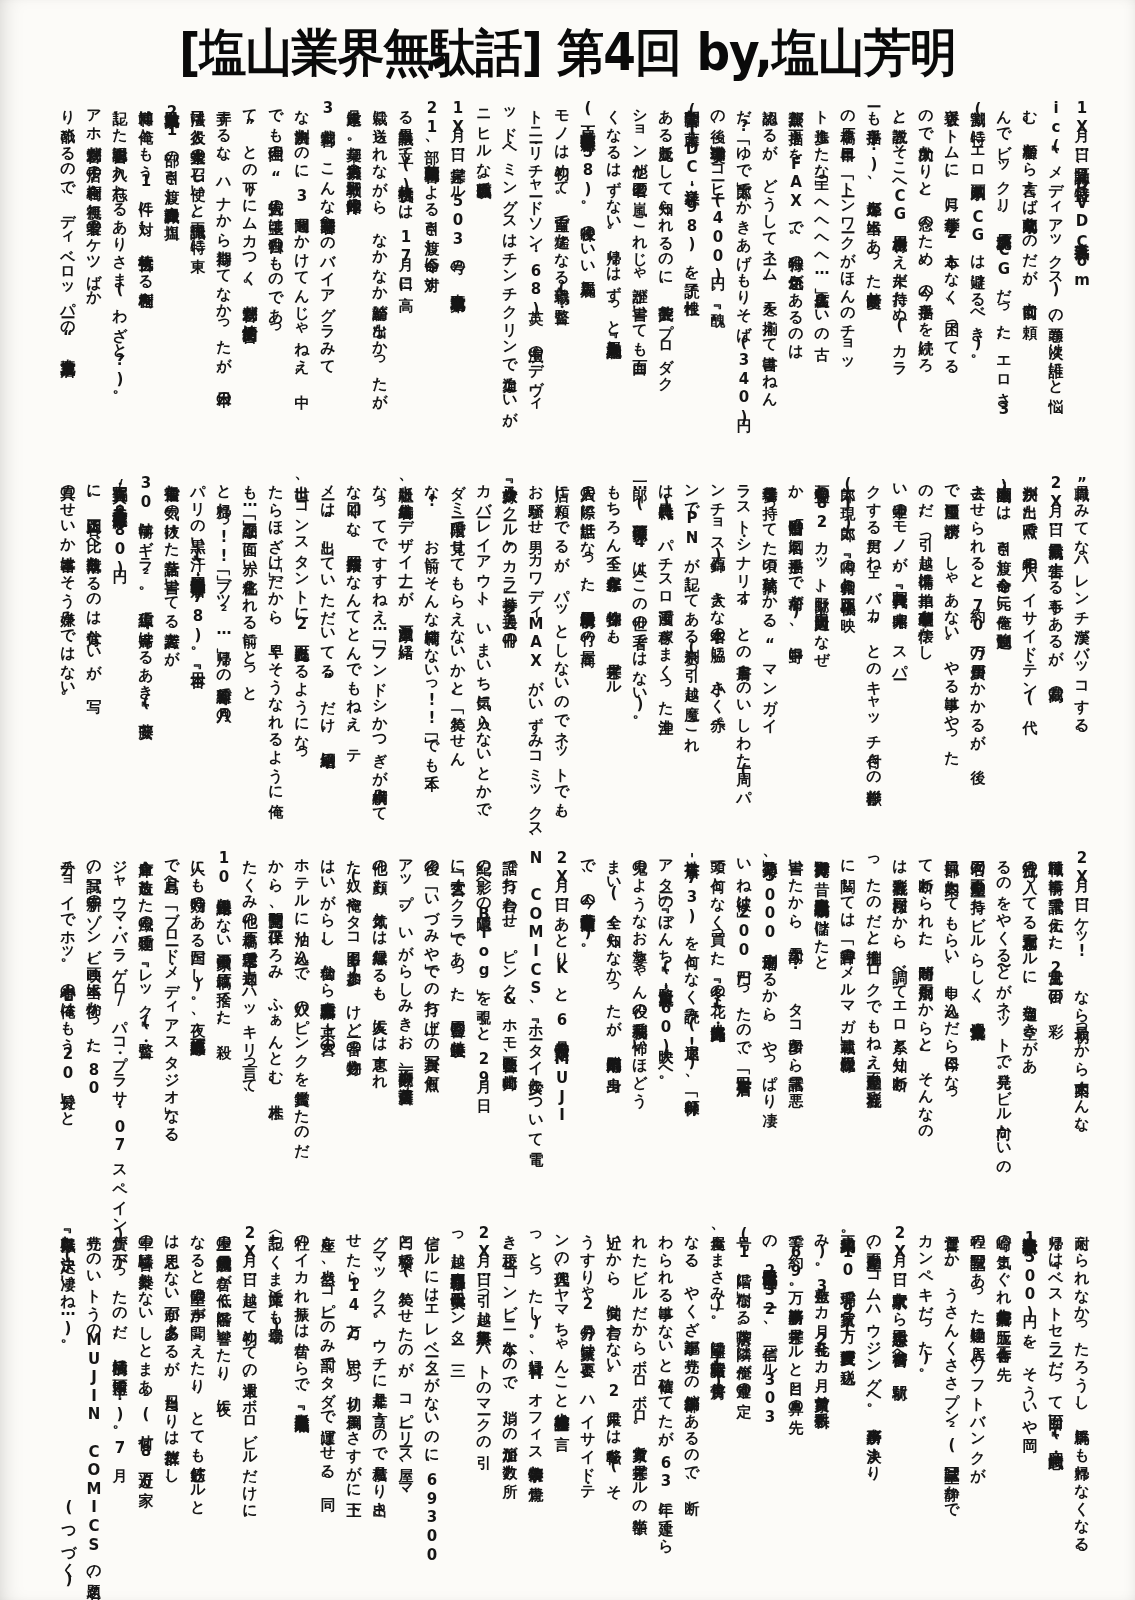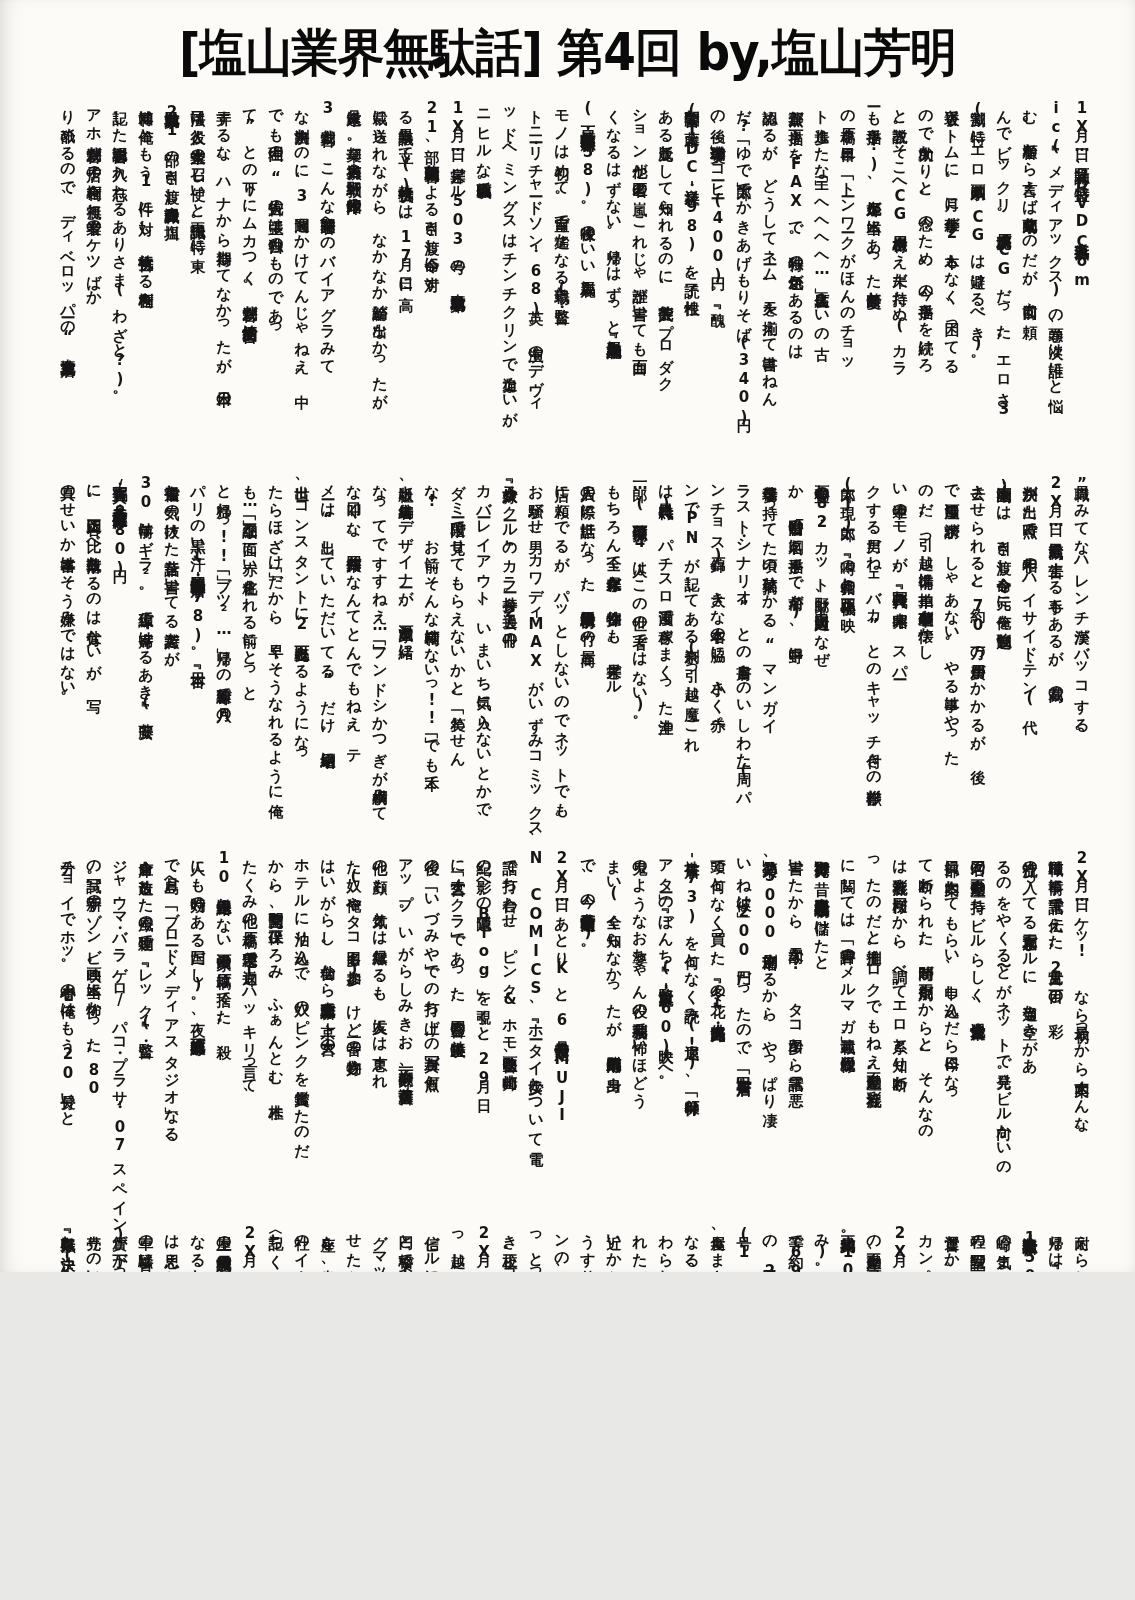--- a/index.html
+++ b/index.html
@@ -3,21 +3,21 @@
 <meta charset="utf-8">
 <style>
   html,body{margin:0;padding:0;}
   body{
     background:#e8e8e6;
     font-family:"DejaVu Sans",sans-serif;
   }
   .page{
     position:relative;
     width:1135px;
-    height:1272px;
+    height:1600px;
     margin:0 auto;
     background:#fcfbf8;
     overflow:hidden;
     box-shadow:inset 14px 0 26px -18px rgba(0,0,0,.25), inset -8px 0 18px -14px rgba(0,0,0,.18);
   }
   .title{
     margin:22px 30px 14px 30px;
     text-align:center;
     font-size:47px;
     font-weight:900;

